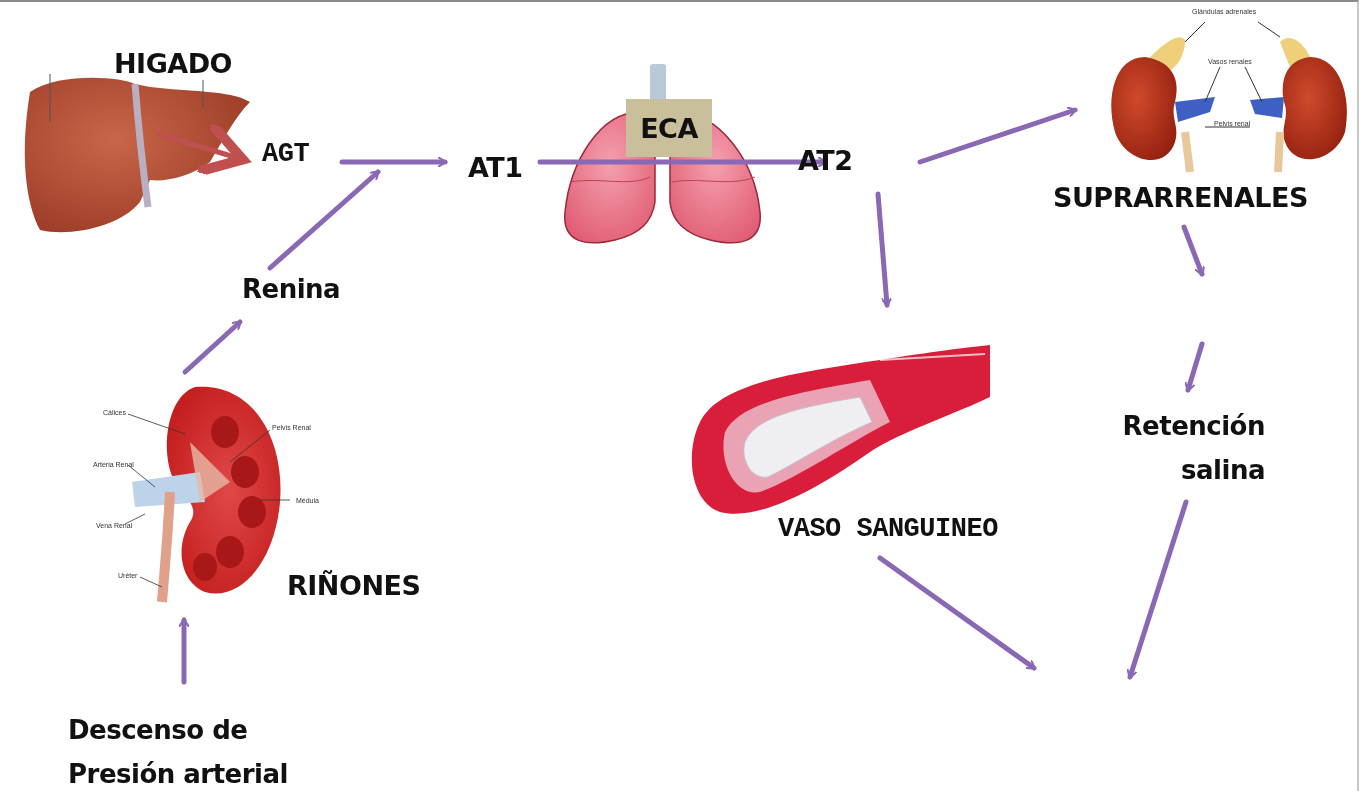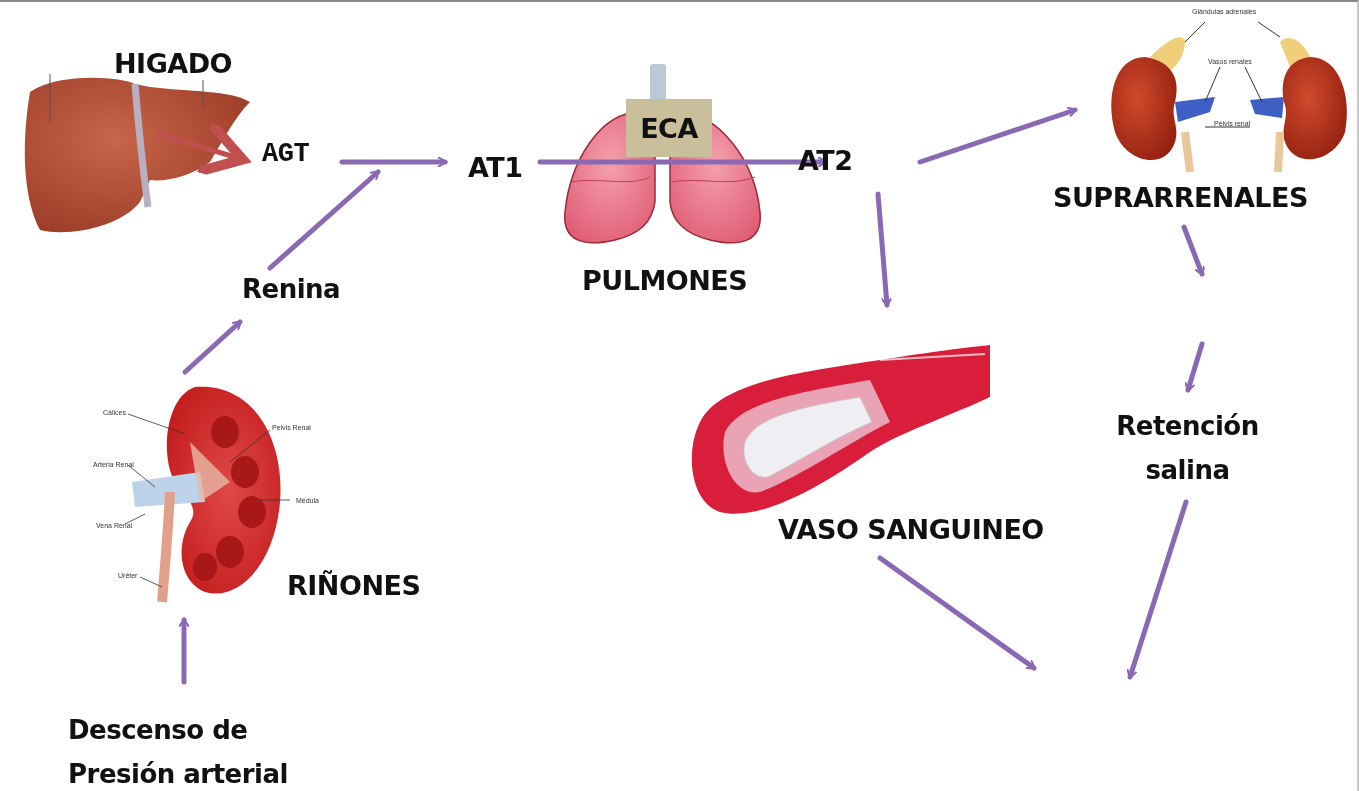--- a/index.html
+++ b/index.html
@@ -130,27 +130,26 @@
   </svg>
 
   <div id="eca-box">
     <span class="lbl big" style="position:static;">ECA</span>
   </div>
 
   <div class="lbl big" style="left:114px; top:46px;">HIGADO</div>
   <div class="lbl big" style="left:262px; top:137px;font-family:Liberation Mono, monospace;">AGT</div>
   <div class="lbl big" style="left:468px; top:150px;">AT1</div>
   <div class="lbl big" style="left:798px; top:143px;">AT2</div>
-  <div class="lbl big" style="left:582px; top:263px;">PULMONES</div>
   <div class="lbl big" style="left:1053px; top:180px;">SUPRARRENALES</div>
-  <div class="lbl mid multi" style="left:1110px; top:402px; text-align:center; width:155px;">Retención
+  <div class="lbl mid multi" style="left:1110px; top:402px; text-align:right; width:155px;">Retención
 salina</div>
   <div class="lbl mid" style="left:194px; top:272px;margin-left:48px;">Renina</div>
   <div class="lbl big" style="left:287px; top:568px;">RIÑONES</div>
-  <div class="lbl big" style="left:778px; top:512px;">VASO SANGUINEO</div>
+  <div class="lbl big" style="left:778px; top:512px;font-family:Liberation Mono, monospace;">VASO SANGUINEO</div>
   <div class="lbl mid multi" style="left:68px; top:690px;margin-top:16px;">Descenso de
 Presión arterial</div>
 
   <div class="tiny" style="left:103px; top:407px;">Cálices</div>
   <div class="tiny" style="left:272px; top:422px;">Pelvis Renal</div>
   <div class="tiny" style="left:93px; top:459px;">Arteria Renal</div>
   <div class="tiny" style="left:296px; top:495px;">Médula</div>
   <div class="tiny" style="left:96px; top:520px;">Vena Renal</div>
   <div class="tiny" style="left:118px; top:570px;">Uréter</div>
 </div>

